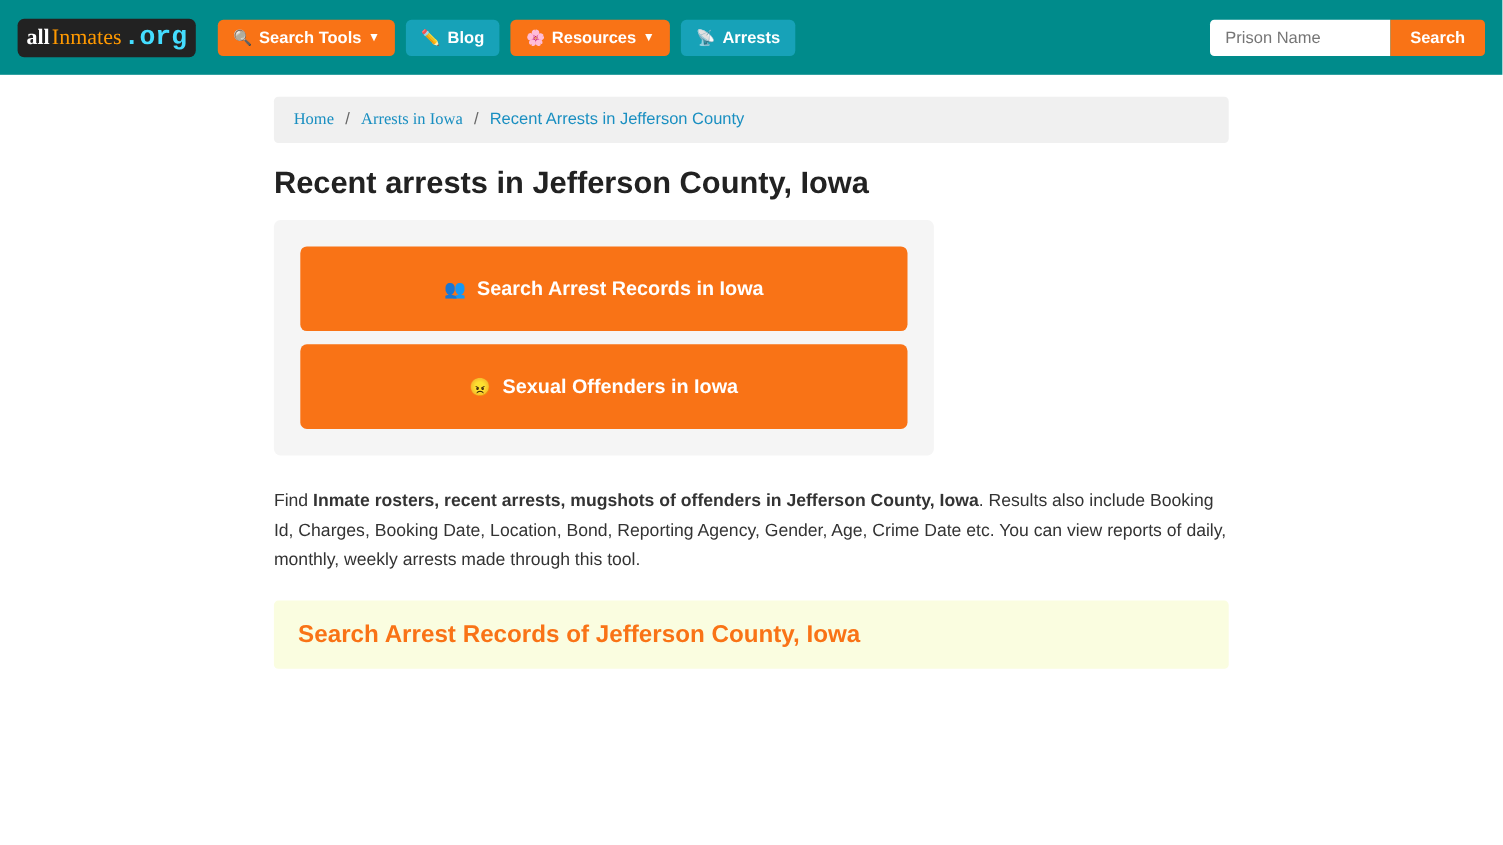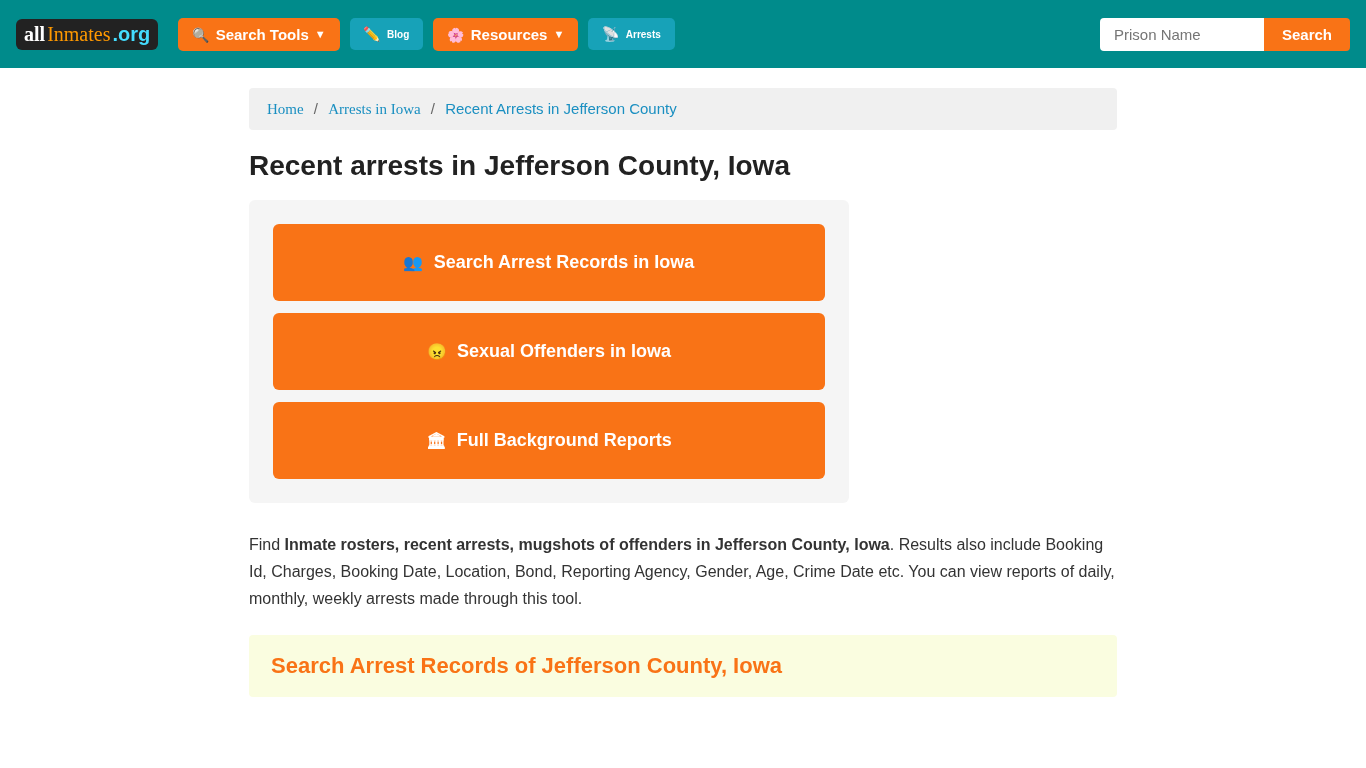--- a/index.html
+++ b/index.html
@@ -35,23 +35,23 @@
       font-family: Georgia, serif;
     }
     .logo-text-inmates {
       color: #f90;
       font-size: 20px;
       font-weight: normal;
       font-family: Georgia, serif;
     }
     .logo-text-org {
       color: #4df;
-      font-size: 20px;
-      font-weight: bold;
-      font-family: Liberation Sans, sans-serif;
+      font-size: 24px;
+      font-weight: bold;
+      font-family: Liberation Mono, monospace;
     }
     .nav-btn {
       background: #F97316;
       color: #fff;
       border: none;
       border-radius: 5px;
       padding: 8px 14px;
       font-size: 15px;
       cursor: pointer;
       display: flex;
@@ -60,21 +60,21 @@
       font-weight: 600;
       white-space: nowrap;
     }
     .nav-btn .arrow { font-size: 11px; }
     .nav-btn-plain {
       background: #17A2B8;
       color: #fff;
       border: none;
       border-radius: 5px;
       padding: 8px 14px;
-      font-size: 10px;
+      font-size: 15px;
       cursor: pointer;
       display: flex;
       align-items: center;
       gap: 6px;
       font-weight: 600;
       white-space: nowrap;
     }
     .nav-gap { flex: 1; }
     .search-input {
       padding: 8px 14px;
@@ -244,24 +244,20 @@
 
   <div class="btn-box">
     <button class="orange-btn">
       <span class="icon-people"></span>
       <span>Search Arrest Records in Iowa</span>
     </button>
     <button class="orange-btn">
       <span class="icon-angry"></span>
       <span>Sexual Offenders in Iowa</span>
     </button>
-    <button class="orange-btn">
-      <span class="icon-building"></span>
-      <span>Full Background Reports</span>
-    </button>
   </div>
 
   <p class="description">
     <span>Find </span><strong>Inmate rosters, recent arrests, mugshots of offenders in Jefferson County, Iowa</strong><span>. Results also include Booking Id, Charges, Booking Date, Location, Bond, Reporting Agency, Gender, Age, Crime Date etc. You can view reports of daily, monthly, weekly arrests made through this tool.</span>
   </p>
 
   <div class="search-records-box">
     <h2 class="search-records-title">Search Arrest Records of Jefferson County, Iowa</h2>
   </div>
 

